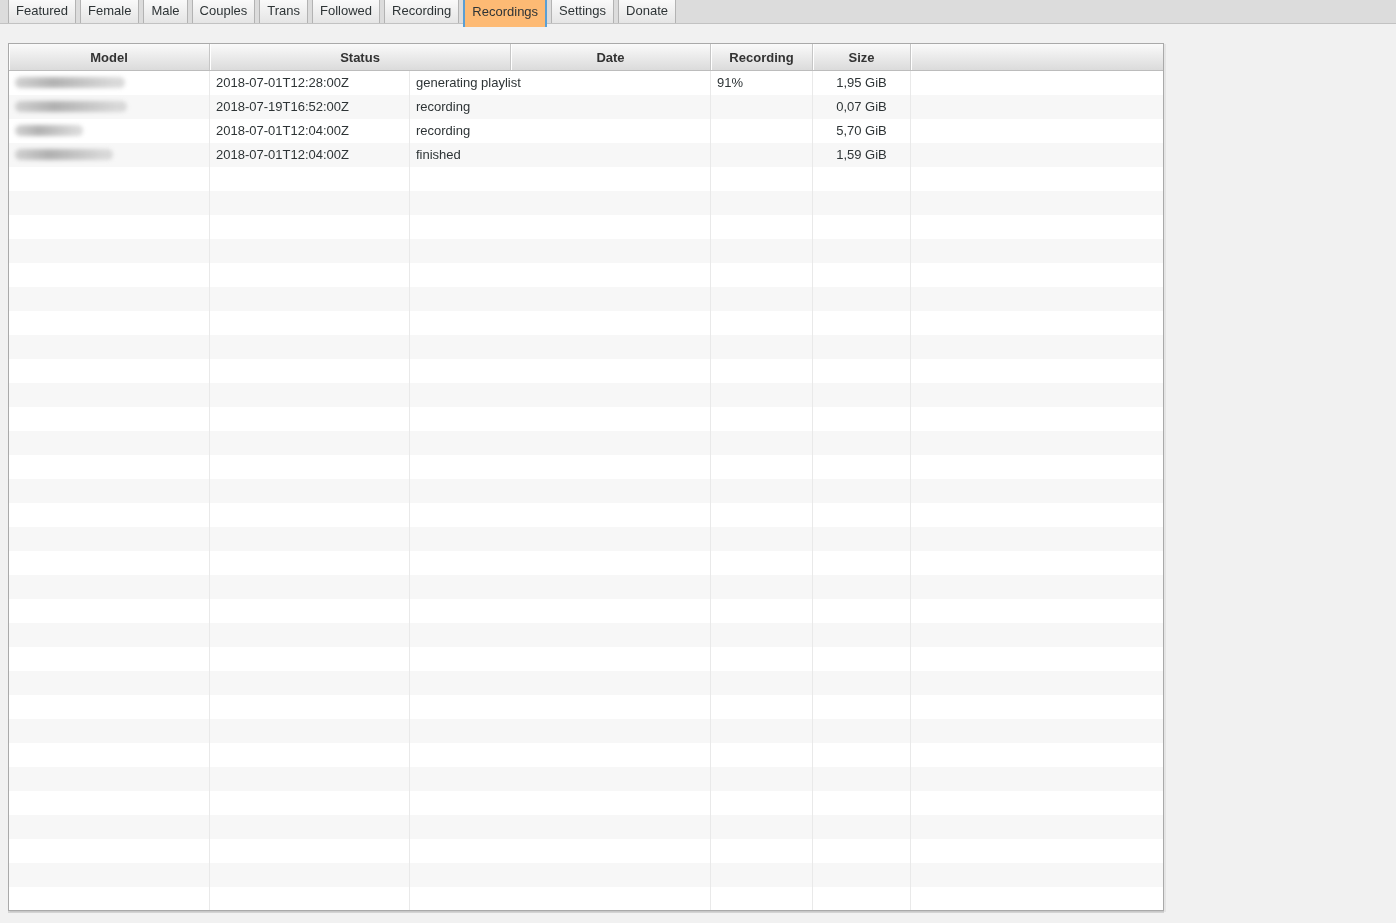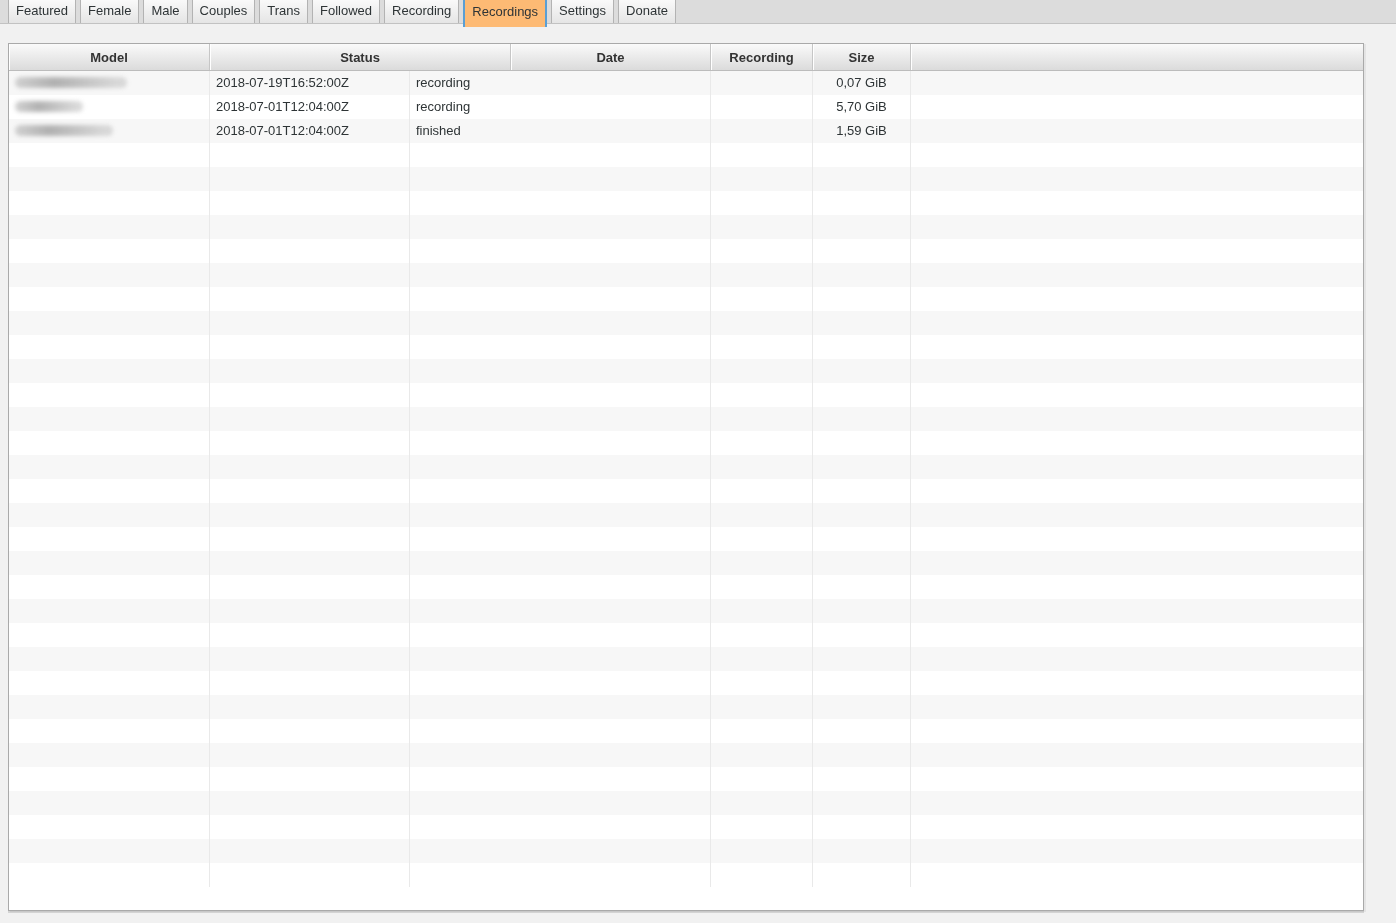--- a/index.html
+++ b/index.html
@@ -52,21 +52,21 @@
     position: relative;
     z-index: 2;
     padding: 7px 7px 1px 7px;
   }
 
   
   .table-frame {
     position: absolute;
     left: 8px;
     top: 43px;
-    width: 1356px;
+    width: 1156px;
     height: 868px;
     box-sizing: border-box;
     background: #ffffff;
     border: 1px solid #a9a9a9;
     box-shadow: 0 2px 0 rgba(0,0,0,0.12), 2px 1px 0 rgba(0,0,0,0.05);
     overflow: hidden;
   }
   .thead {
     display: flex;
     height: 27px;
@@ -144,20 +144,28 @@
 <div class="table-frame">
   <div class="thead">
       <div class="th c0">Model</div>
       <div class="th c2">Status</div>
       <div class="th c1">Date</div>
       <div class="th c3">Recording</div>
       <div class="th c4">Size</div>
       <div class="th c5"></div>
     </div>
   <div class="tbody">
+      <div class="tr">
+        <div class="td c0"><span class="redact" style="width: 110px;"></span></div>
+        <div class="td c1">2018-07-01T12:28:00Z</div>
+        <div class="td c2">generating playlist</div>
+        <div class="td c3">91%</div>
+        <div class="td c4">1,95 GiB</div>
+        <div class="td c5"></div>
+      </div>
       <div class="tr stripe">
         <div class="td c0"><span class="redact" style="width: 112px;"></span></div>
         <div class="td c1">2018-07-19T16:52:00Z</div>
         <div class="td c2">recording</div>
         <div class="td c3"></div>
         <div class="td c4">0,07 GiB</div>
         <div class="td c5"></div>
       </div>
       <div class="tr">
         <div class="td c0"><span class="redact" style="width: 68px;"></span></div>

